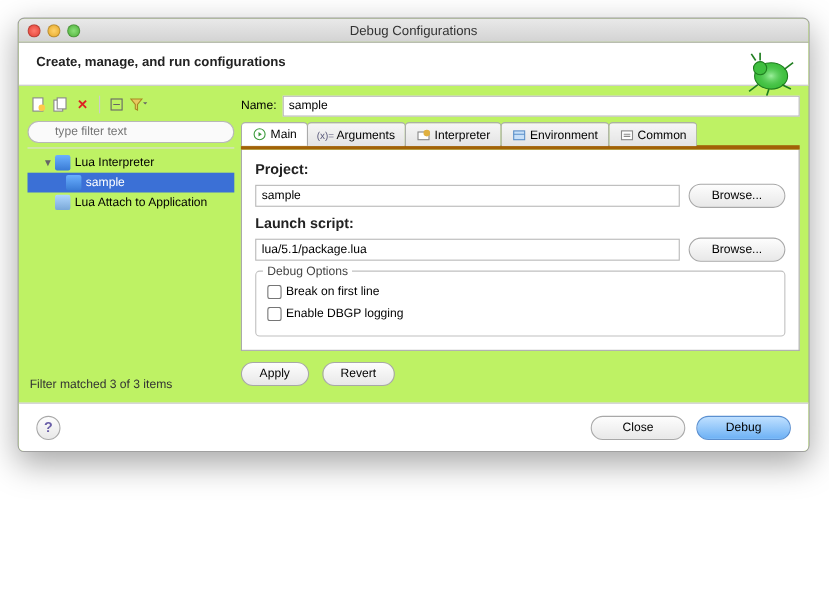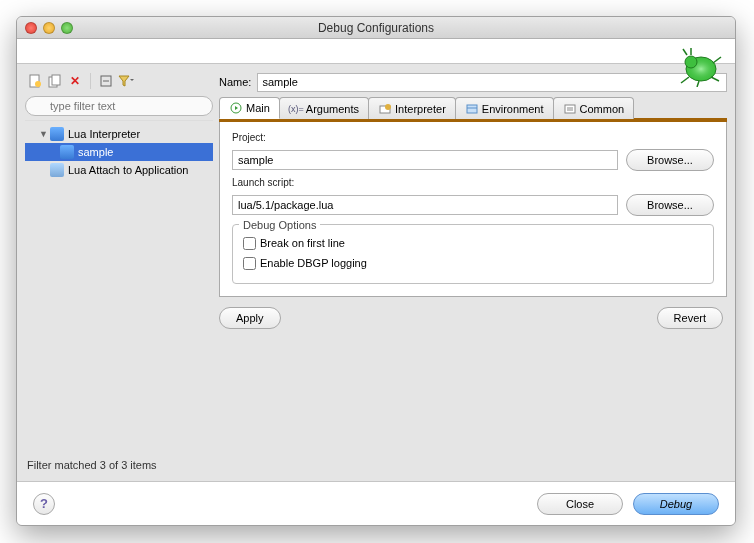--- a/index.html
+++ b/index.html
@@ -1,17 +1,17 @@
 <!DOCTYPE html>
 <html><head>
 <meta charset="utf-8">
 <style>
 * { box-sizing: border-box; margin: 0; padding: 0; }
 body { font-family: "Lucida Grande", "Helvetica Neue", sans-serif; font-size: 11px; background: #fff; width: 754px; height: 543px; position: relative; }
-.window { width: 720px; height: 510px; margin: 16px; border: 1px solid #a0a0a0; border-radius: 6px; box-shadow: 0 10px 30px rgba(0,0,0,0.35); background: #e5e5e5; display: flex; flex-direction: column; overflow: hidden; }
+.window { width: 720px; height: 395px; margin: 16px; border: 1px solid #a0a0a0; border-radius: 6px; box-shadow: 0 10px 30px rgba(0,0,0,0.35); background: #bef264; display: flex; flex-direction: column; overflow: hidden; }
 .titlebar { height: 22px; background: linear-gradient(#e9e9e9,#d3d3d3); border-bottom: 1px solid #b0b0b0; display: flex; align-items: center; position: relative; }
 .traffic { display: flex; gap: 6px; margin-left: 8px; }
 .traffic span { width: 12px; height: 12px; border-radius: 50%; border: 1px solid rgba(0,0,0,0.2); }
 .tl-close { background: radial-gradient(#ff7b6f,#e24035); }
 .tl-min { background: radial-gradient(#ffd36b,#e6a829); }
 .tl-zoom { background: radial-gradient(#8be07a,#4fb13a); }
 .titlebar .title { position: absolute; left: 0; right: 0; text-align: center; font-size: 12px; color: #333; }
 .header { padding: 10px 16px 14px; position: relative; border-bottom: 1px solid #c5c5c5; background: #fff; }
 .header h1 { font-size: 12px; font-weight: bold; color: #222; }
 .header p { font-size: 11px; color: #444; margin-top: 4px; margin-left: 10px; }
@@ -32,53 +32,54 @@
 .filter-status { font-size: 11px; color: #333; padding: 4px 2px 8px; }
 .right { flex: 1; display: flex; flex-direction: column; }
 .name-row { display: flex; align-items: center; gap: 6px; height: 24px; margin-bottom: 4px; }
 .name-row label { font-size: 11px; }
 .name-row input { flex: 1; height: 19px; border: 1px solid #b8b8b8; padding: 0 4px; font-size: 11px; }
 .tabbar { display: flex; height: 24px; align-items: flex-end; border-bottom: 4px solid #a16207; position: relative; }
 .tab { display: flex; align-items: center; gap: 3px; height: 22px; padding: 0 9px; font-size: 11px; background: linear-gradient(#f6f6f6,#e3e3e3); border: 1px solid #aaa; border-bottom: none; border-radius: 4px 4px 0 0; margin-right: -1px; cursor: pointer; position: relative; top: 1px; }
 .tab.active { background: #fff; z-index: 2; border-bottom: 1px solid #fff; }
 .tab .ticon { width: 14px; height: 14px; display: inline-flex; align-items: center; justify-content: center; }
 .tab-content { border: 1px solid #aaa; border-top: none; padding: 10px 12px 12px; background: #fff; display: flex; flex-direction: column; gap: 6px; }
-.field-label { font-size: 10px; color: #222; }
+.field-label { font-size: 13px; color: #222; font-weight: bold; }
 .field-row { display: flex; gap: 8px; align-items: center; }
 .text-input { flex: 1; height: 20px; border: 1px solid #b8b8b8; padding: 0 5px; font-size: 11px; background: #fff; }
 .browse-btn, .apply-btn, .revert-btn, .close-btn, .debug-btn { height: 22px; border-radius: 11px; border: 1px solid #a8a8a8; background: linear-gradient(#fdfdfd,#e8e8e8); font-size: 11px; padding: 0 16px; cursor: pointer; }
 .browse-btn { width: 88px; padding: 0; }
 .fieldset { border: 1px solid #c0c0c0; border-radius: 4px; padding: 8px 10px 10px; margin-top: 2px; }
 .fieldset .legend { font-size: 11px; color: #444; background: #fff; position: relative; top: -14px; left: -4px; padding: 0 4px; display: inline-block; }
 .fieldset .legend-wrap { height: 0; }
 .check-row { display: flex; align-items: center; gap: 4px; font-size: 11px; height: 20px; }
 .check-row input { width: 13px; height: 13px; }
-.apply-row { display: flex; justify-content: space-between; gap: 12px; margin-top: 10px; padding-right: 4px; }
+.apply-row { display: flex; justify-content: flex-start; gap: 12px; margin-top: 10px; padding-right: 4px; }
 .footer { height: 44px; border-top: 1px solid #c5c5c5; display: flex; align-items: center; padding: 0 16px; background: #fff; }
 .help { width: 22px; height: 22px; border-radius: 50%; border: 1px solid #a8a8a8; background: linear-gradient(#fdfdfd,#e8e8e8); display: flex; align-items: center; justify-content: center; color: #6a5fa8; font-weight: bold; font-size: 13px; cursor: pointer; }
 .footer-spacer { flex: 1; }
-.debug-btn { background: linear-gradient(#bfe0ff,#6db1f5); border-color: #5a8fd0; color: #000; width: 86px; font-style: italic; }
+.debug-btn { background: linear-gradient(#bfe0ff,#6db1f5); border-color: #5a8fd0; color: #000; width: 86px; }
 .close-btn { width: 86px; }
 .icon-lua { width: 14px; height: 14px; border-radius: 2px; background: linear-gradient(#6ab0ff,#3a7bd5); display: inline-block; }
 .icon-attach { width: 14px; height: 14px; border-radius: 2px; background: linear-gradient(#b0d8ff,#7aa8d8); display: inline-block; position: relative; }
 </style>
 </head>
 <body>
 
 <div class="window">
   <div class="titlebar">
     <div class="traffic">
       <span class="tl-close"></span>
       <span class="tl-min"></span>
       <span class="tl-zoom"></span>
     </div>
     <div class="title">Debug Configurations</div>
   </div>
 
   <div class="header">
+    <h1>Create, manage, and run configurations</h1>
     <div class="bug">
       <svg width="48" height="40" viewBox="0 0 48 40">
         <ellipse cx="26" cy="22" rx="15" ry="12" fill="#3fbf3f" stroke="#1f7d1f" stroke-width="1"></ellipse>
         <ellipse cx="26" cy="22" rx="15" ry="12" fill="url(#g)"></ellipse>
         <circle cx="16" cy="15" r="6" fill="#3fbf3f" stroke="#1f7d1f"></circle>
         <line x1="12" y1="8" x2="8" y2="2" stroke="#1f7d1f" stroke-width="1.5"></line>
         <line x1="16" y1="8" x2="16" y2="1" stroke="#1f7d1f" stroke-width="1.5"></line>
         <line x1="14" y1="30" x2="6" y2="36" stroke="#1f7d1f" stroke-width="1.5"></line>
         <line x1="24" y1="34" x2="22" y2="40" stroke="#1f7d1f" stroke-width="1.5"></line>
         <line x1="36" y1="30" x2="44" y2="34" stroke="#1f7d1f" stroke-width="1.5"></line>

